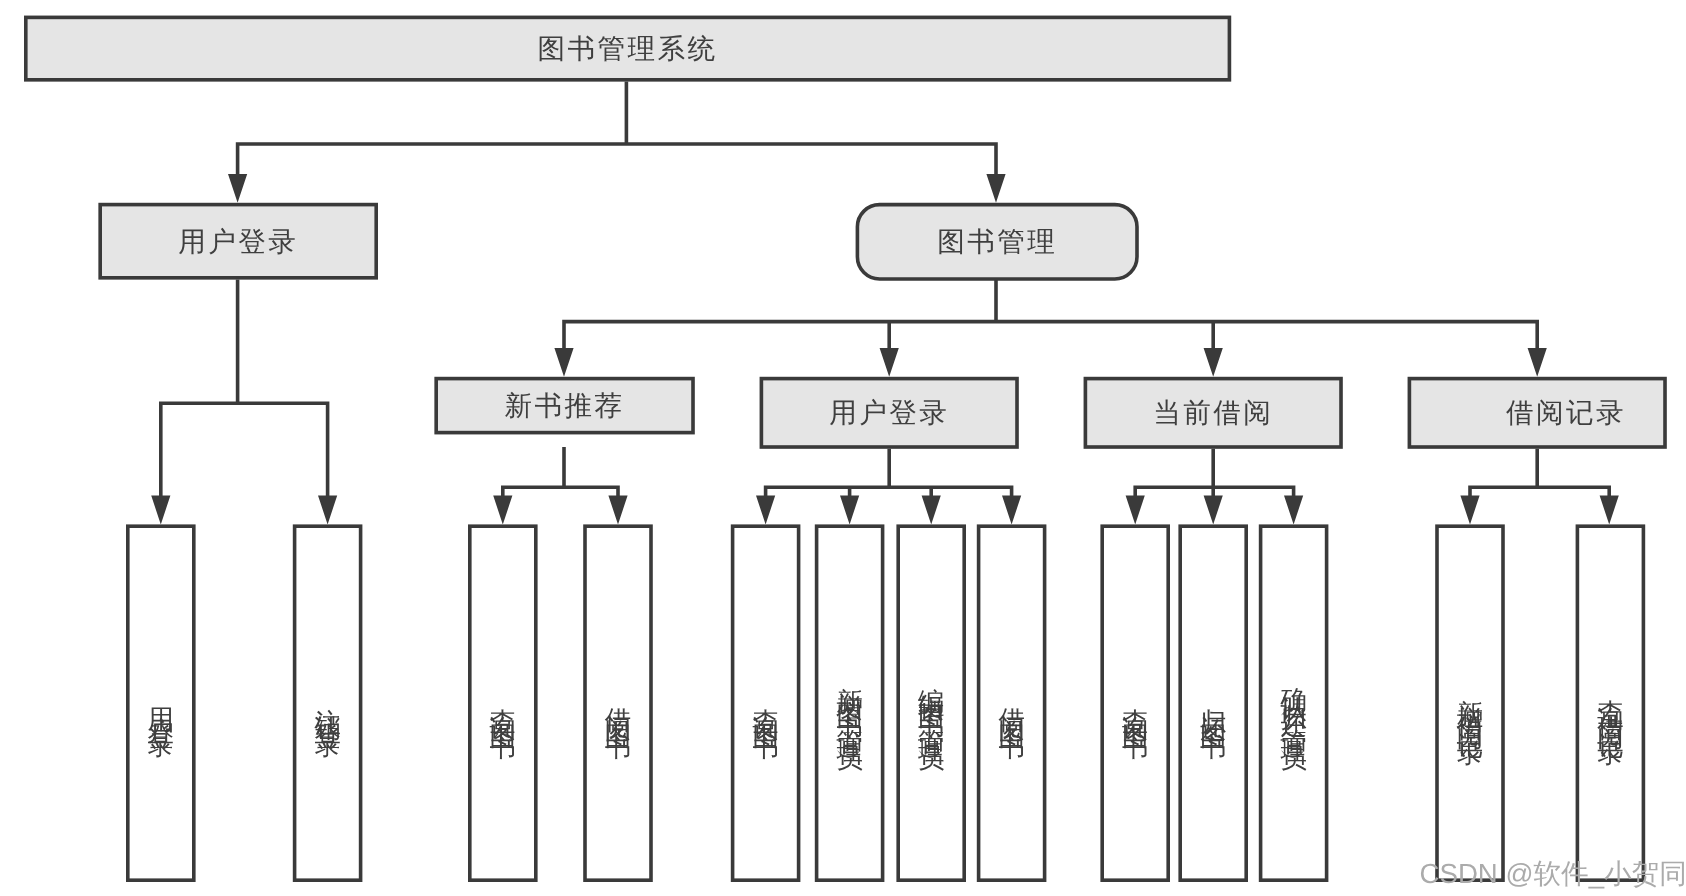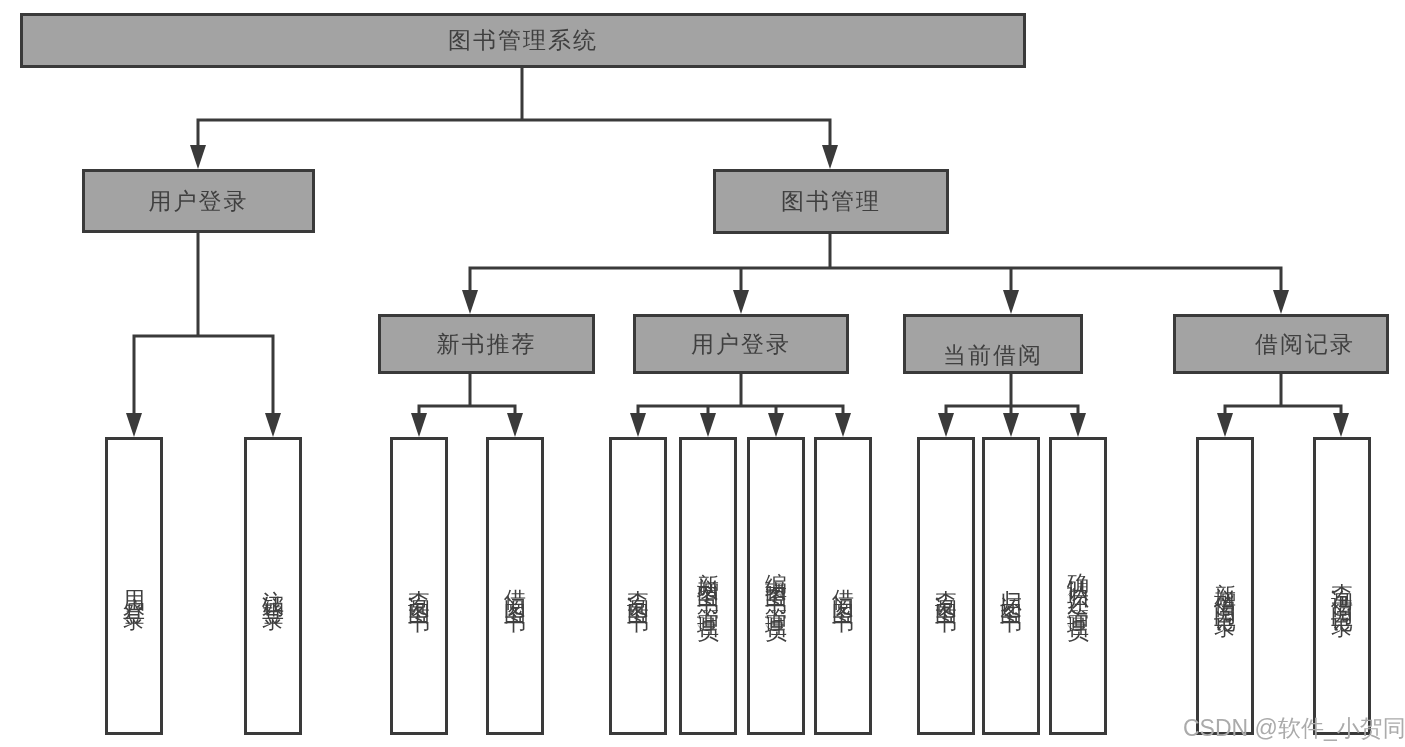--- a/index.html
+++ b/index.html
@@ -26,21 +26,21 @@
   }
   svg.connectors path.connector-line {
     stroke: var(--line); stroke-width: 3; fill: none; stroke-linecap: square;
   }
   svg.connectors path.connector-arrow {
     fill: var(--line); stroke: none;
   }
   .node {
     position: absolute;
     border: 3px solid var(--line);
-    background: #a3a3a3;
+    background: #e5e5e5;
     color: var(--text);
     display: flex; align-items: center; justify-content: center;
     font-size: 23px;
     letter-spacing: 2px;
     z-index: 2;
     text-align: center;
   }
   .vnode {
     position: absolute;
     border: 3px solid var(--line);
@@ -61,24 +61,24 @@
     width: 222px;
     color: var(--watermark);
     font-size: 23px;
     white-space: nowrap;
     z-index: 3;
   }
 
   
   #n-root           { left: 20px;   top: 13px;  width: 1006px; height: 55px; }
   #n-user-login     { left: 82px;   top: 169px; width: 233px;  height: 64px; }
-  #n-book-mgmt      { left: 713px;  top: 169px; width: 236px;  height: 65px; }
-  #n-new-books      { left: 362px;  top: 314px; width: 217px;  height: 60px; margin-left: 16px; }
+  #n-book-mgmt      { left: 713px;  top: 169px; width: 236px;  height: 65px; border-radius: 20px; }
+  #n-new-books      { left: 362px;  top: 314px; width: 217px;  height: 48px; }
   #n-book-borrow    { left: 633px;  top: 314px; width: 216px;  height: 60px; }
-  #n-current-borrow { left: 903px;  top: 314px; width: 180px;  height: 60px; align-items: flex-end; }
+  #n-current-borrow { left: 903px;  top: 314px; width: 216px;  height: 60px; }
   #n-borrow-records { left: 1173px; top: 314px; width: 216px;  height: 60px; padding-left: 48px; }
 
   #l-user-login  { left: 105px;  }
   #l-logout      { left: 244px;  }
   #l-nb-query    { left: 390px;  }
   #l-nb-borrow   { left: 486px;  }
   #l-bb-query    { left: 609px;  }
   #l-bb-add      { left: 679px;  }
   #l-bb-edit     { left: 747px;  }
   #l-bb-borrow   { left: 814px;  }

